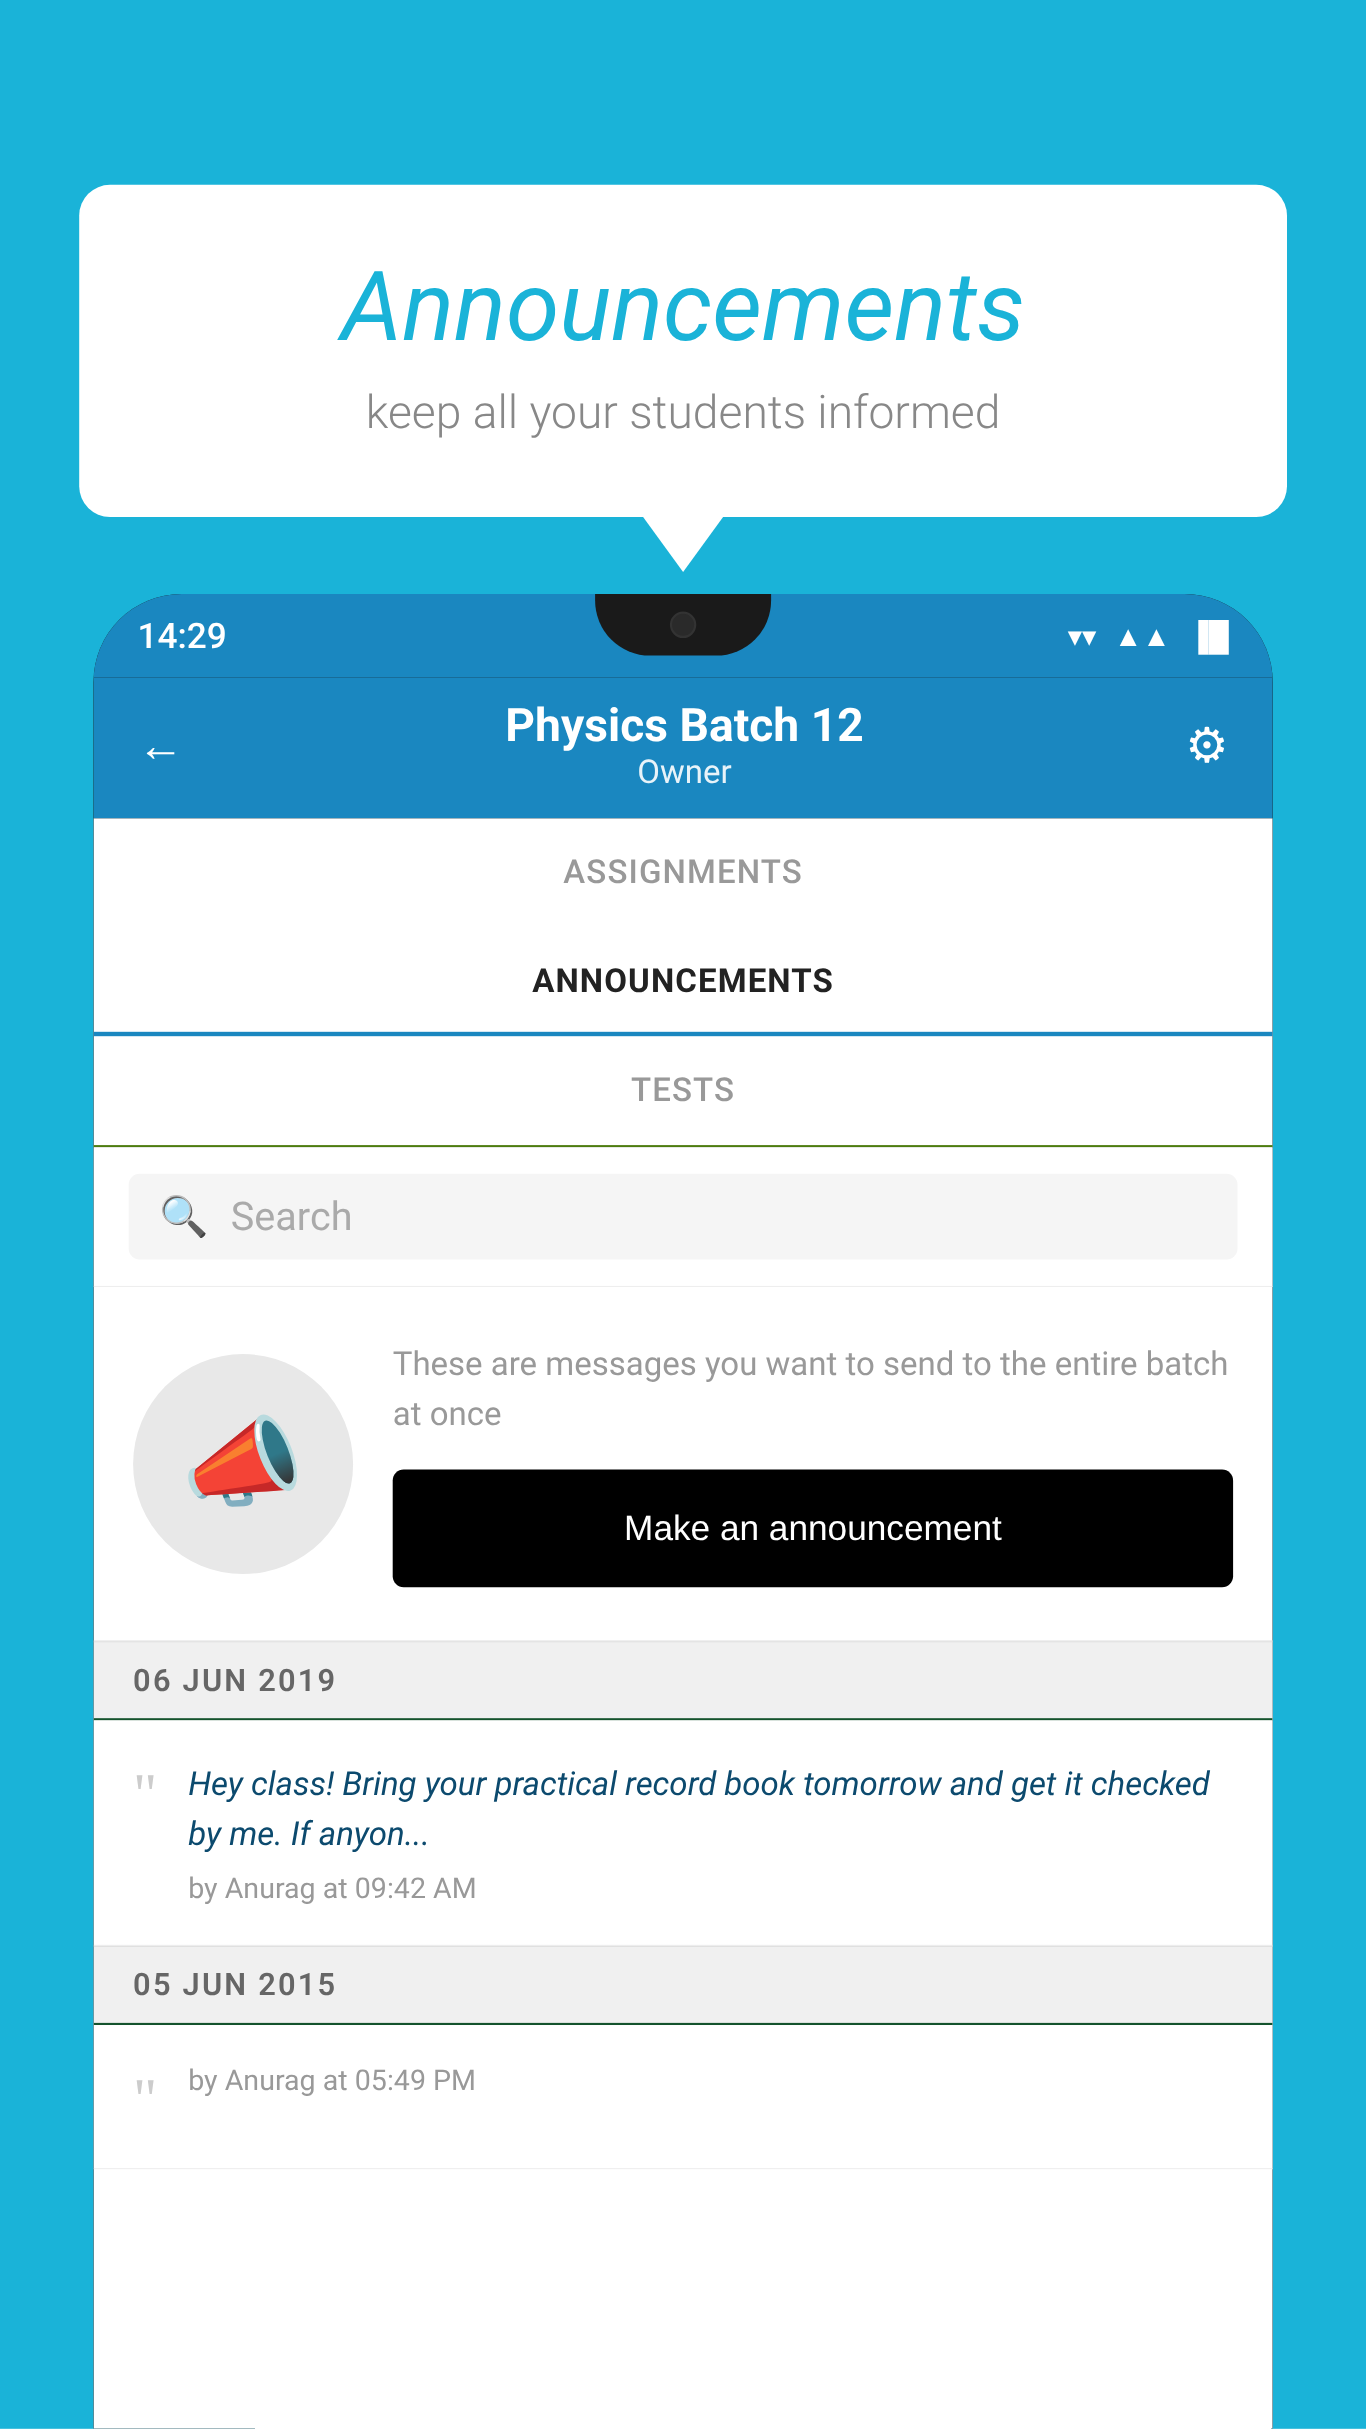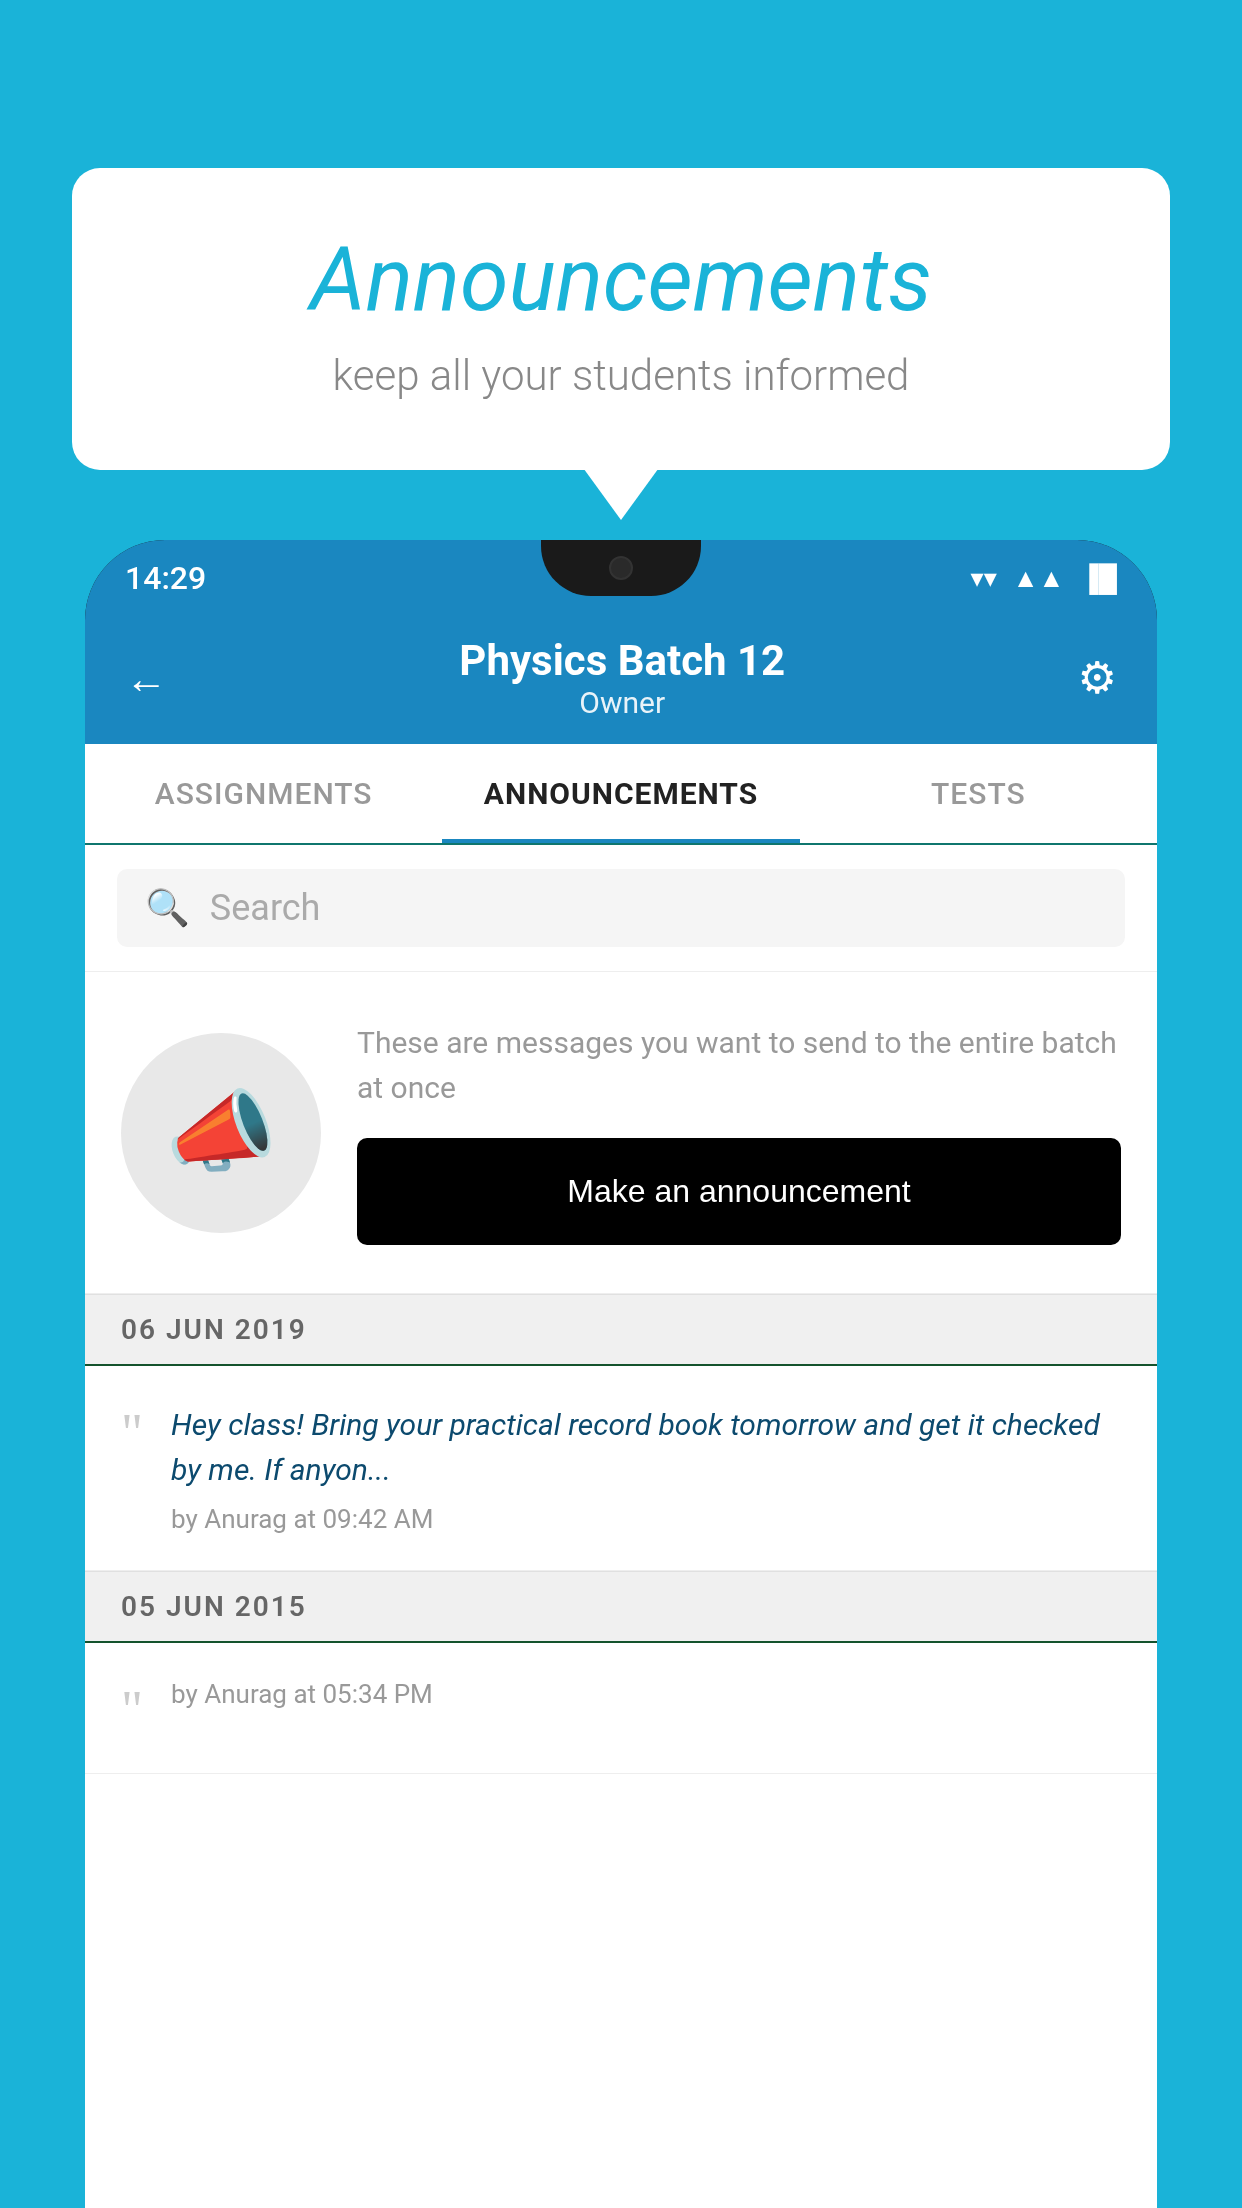--- a/index.html
+++ b/index.html
@@ -158,21 +158,22 @@
 
     .header-gear {
       color: white;
       font-size: 44px;
     }
 
     
     .tabs-bar {
       background: white;
       display: flex;
-      border-bottom: 2px solid #0f766e;
+      border-bottom: 2px solid #4d7c0f;
+      flex-direction: column;
     }
 
     .tab-item {
       flex: 1;
       padding: 32px 10px;
       text-align: center;
       font-size: 30px;
       font-weight: 500;
       color: #999;
       letter-spacing: 1px;
@@ -403,19 +404,19 @@
           <div class="announcement-message">Hey class! Bring your practical record book tomorrow and get it checked by me. If anyon...</div>
           <div class="announcement-meta">by Anurag at 09:42 AM</div>
         </div>
       </div>
 
       <div class="date-separator">05  JUN  2015</div>
 
       <div class="announcement-item">
         <div class="quote-icon">"</div>
         <div class="announcement-text-block">
-          <div class="announcement-meta">by Anurag at 05:34 PM</div>
+          <div class="announcement-meta">by Anurag at 05:49 PM</div>
         </div>
       </div>
 
     </div>
   </div>
 </div>
 
 </body></html>

